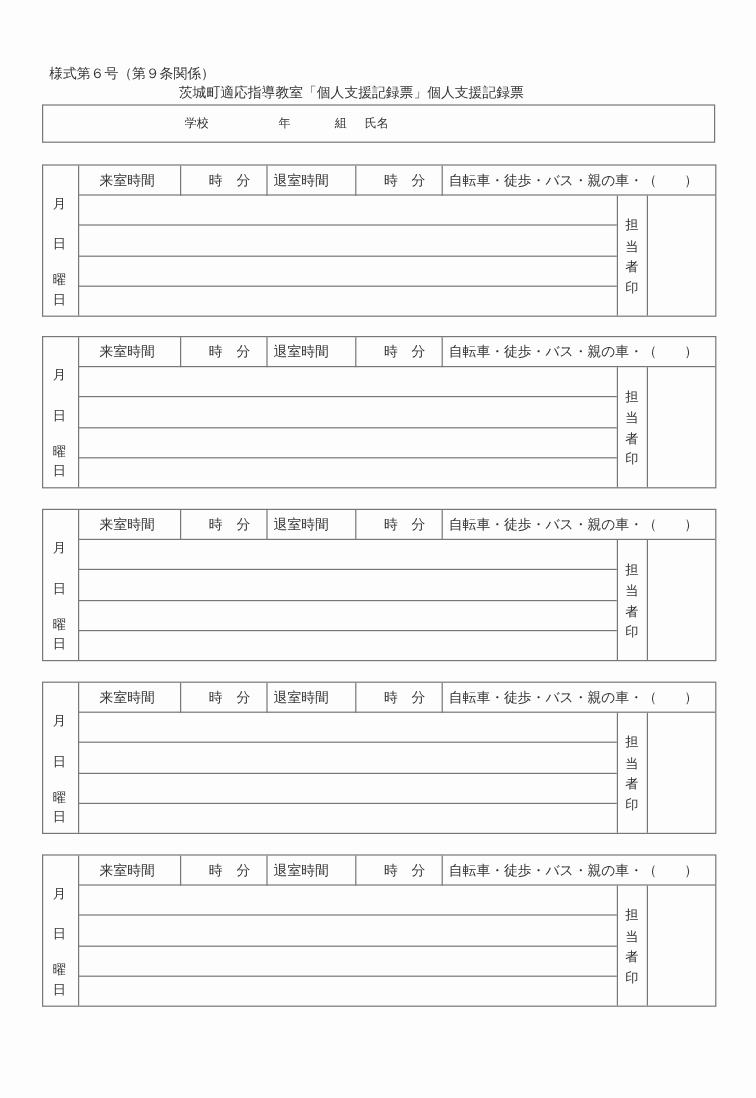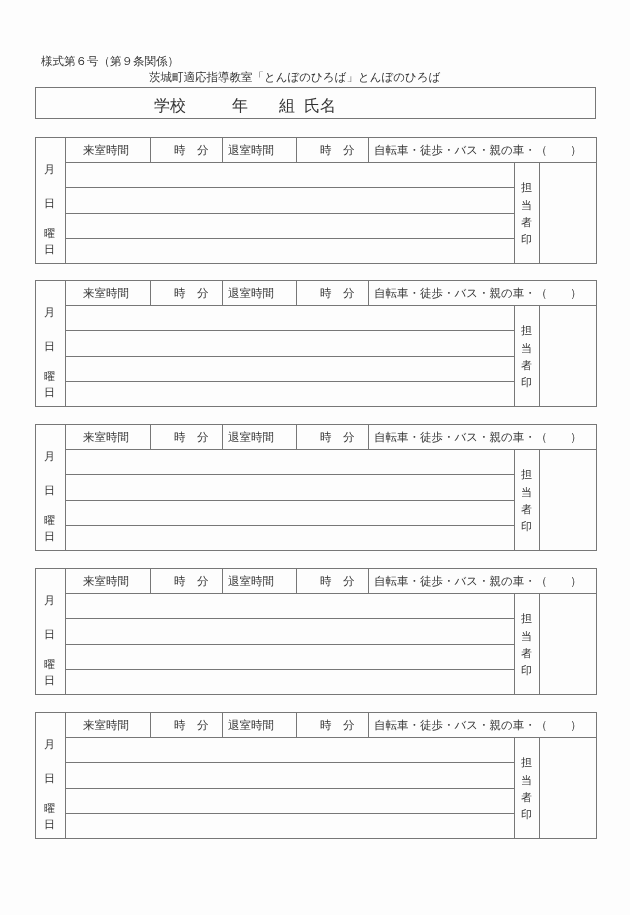--- a/index.html
+++ b/index.html
@@ -7,36 +7,36 @@
     width: 630px; height: 915px; background: #fdfdfd; position: relative;
     font-family: "DejaVu Serif", "Liberation Serif", serif; color: #333;
     overflow: hidden;
   }
   .form-number { position: absolute; left: 41px; top: 54px; font-size: 11.5px; }
   .form-title { position: absolute; left: 149px; top: 70px; font-size: 11.5px; }
   .name-box {
     position: absolute; left: 35px; top: 87px; width: 561px; height: 32px;
     border: 1px solid #777; box-sizing: border-box;
   }
-  .name-box span { position: absolute; top: 8px; font-size: 16px; }
+  .name-box span { position: absolute; top: 8px; font-size: 10px; }
   .block {
     position: absolute; left: 35px; width: 562px; height: 127px;
     border: 1px solid #777; box-sizing: border-box;
   }
   .vline { position: absolute; top: 0; bottom: 0; width: 0; border-left: 1px solid #777; }
   .hline { position: absolute; height: 0; border-top: 1px solid #777; }
   .hdr { position: absolute; top: 5px; font-size: 11.5px; white-space: nowrap; }
   .side { position: absolute; left: 8px; font-size: 11px; }
   .stamp { position: absolute; left: 485px; font-size: 11px; }
 </style>
 </head>
 <body>
 
 <div class="form-number">様式第６号（第９条関係）</div>
-<div class="form-title">茨城町適応指導教室「とんぼのひろば」とんぼのひろば</div>
+<div class="form-title">茨城町適応指導教室「個人支援記録票」個人支援記録票</div>
 
 <div class="name-box">
   <span style="left:118px">学校</span>
   <span style="left:196px">年</span>
   <span style="left:243px">組</span>
   <span style="left:268px">氏名</span>
 </div>
 
 <div id="blocks-container">
     <div class="block" style="top: 137px;">

